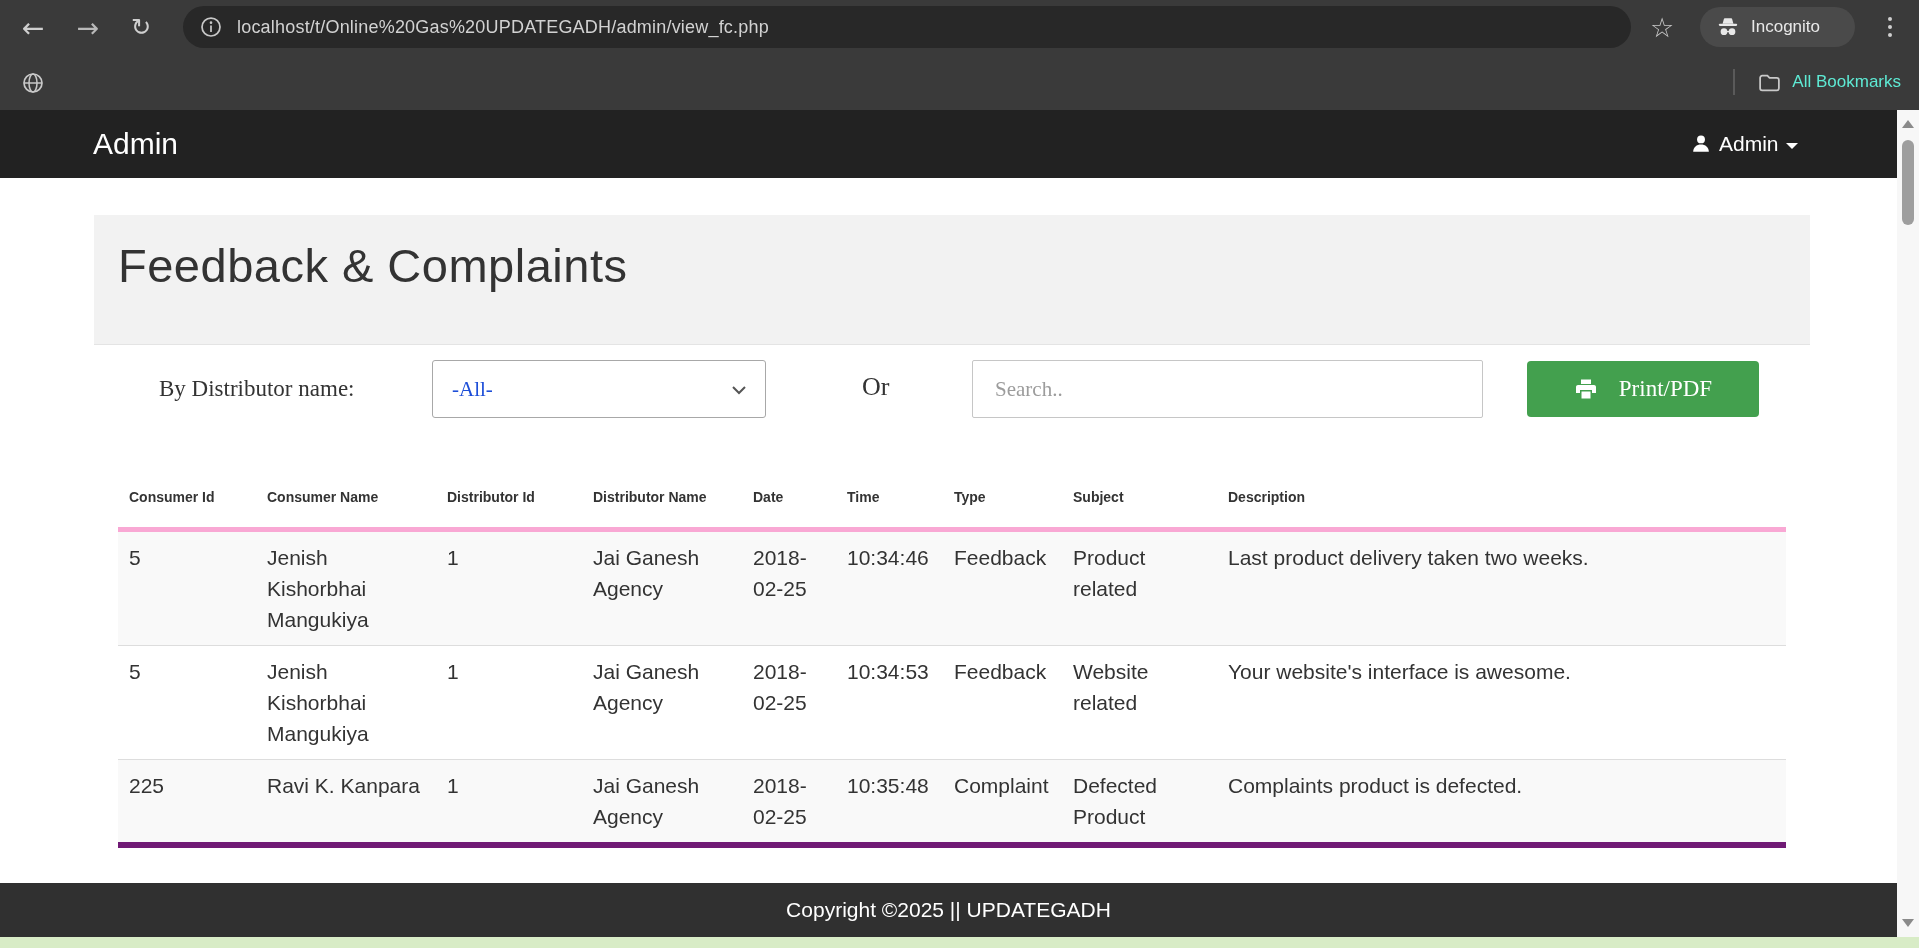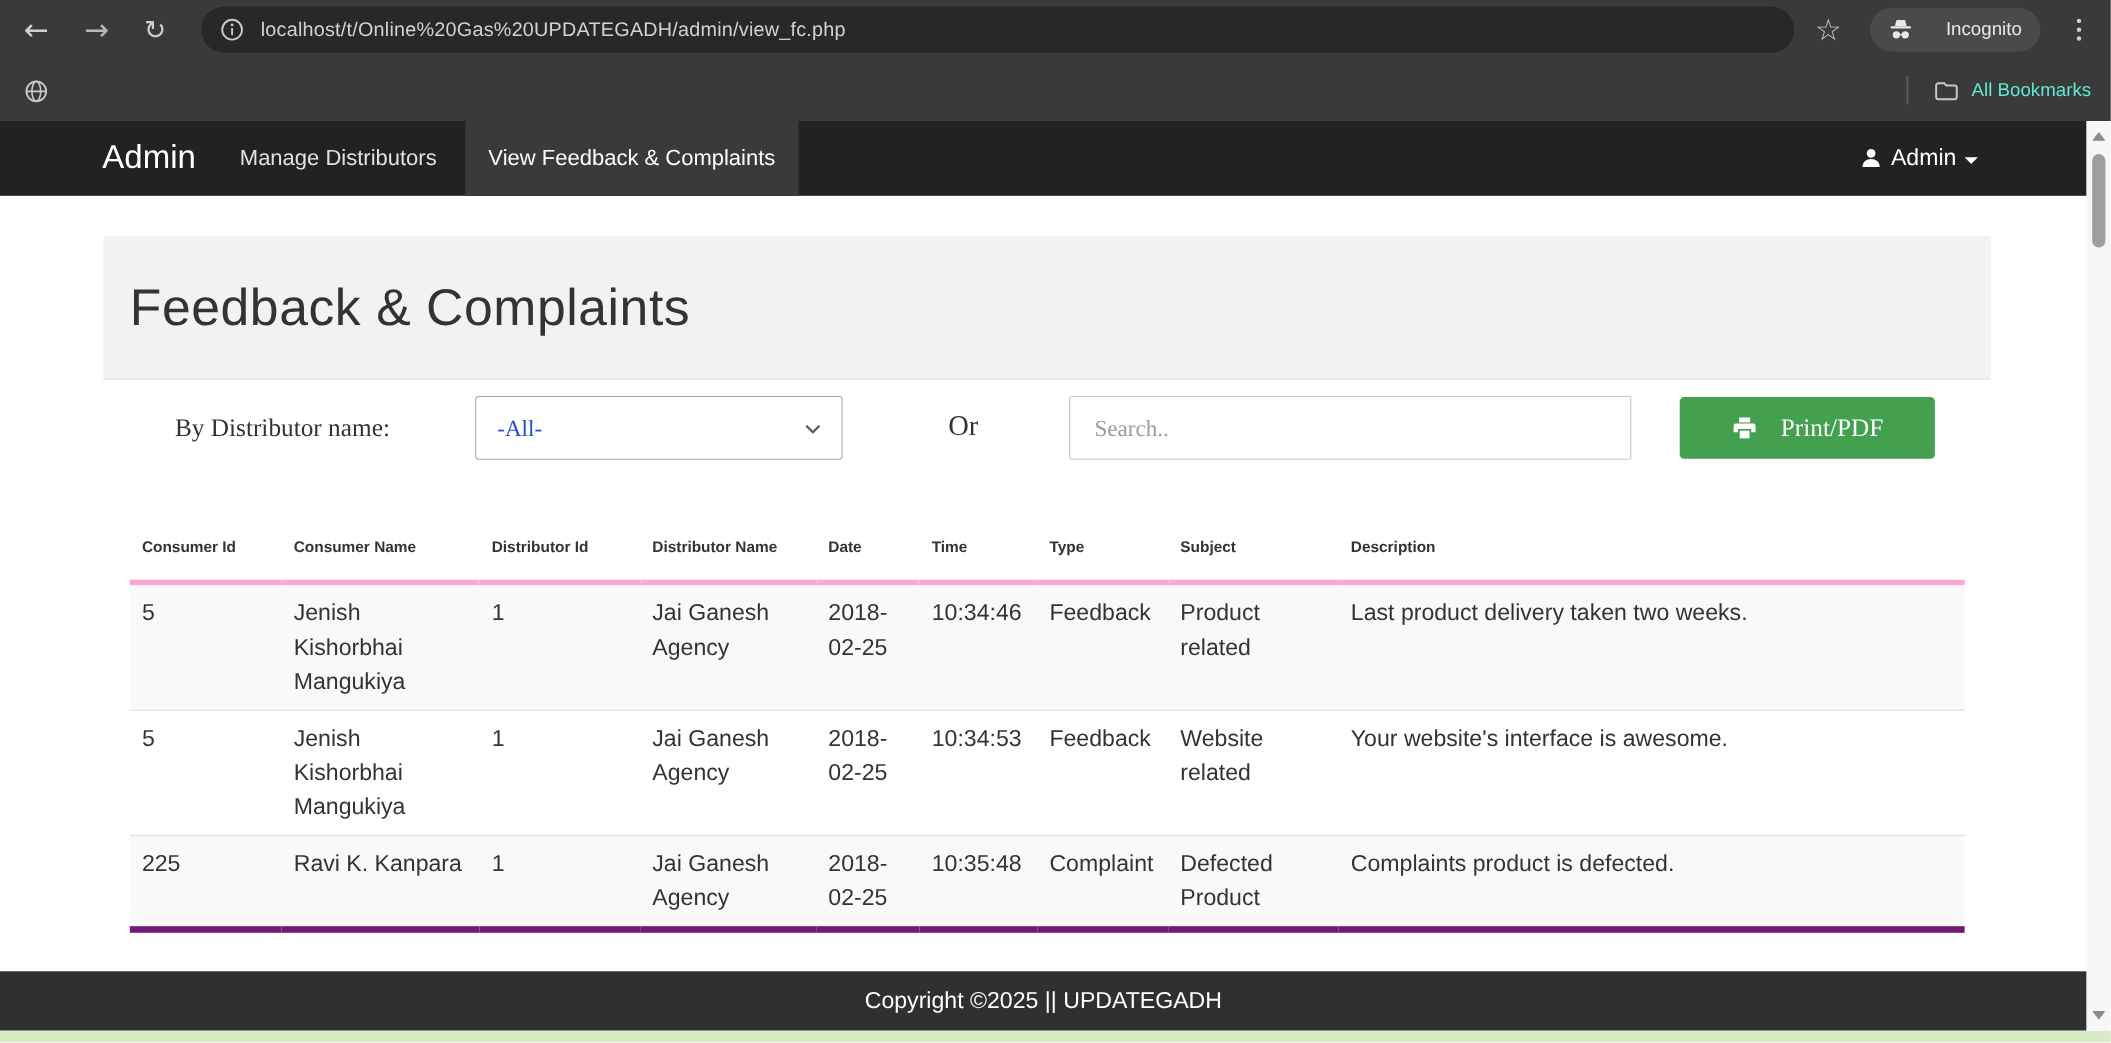--- a/index.html
+++ b/index.html
@@ -22,21 +22,21 @@
   .btn-reload{left:119px;font-size:24px;}
   .omnibox{position:absolute;left:183px;top:6px;width:1448px;height:42px;border-radius:21px;
     background:var(--c-omnibox_bg);display:flex;align-items:center;}
   .omnibox .info{margin-left:15px;display:flex;align-items:center;}
   .url-text{margin-left:13px;color:#d2d2d2;font-size:18px;letter-spacing:.2px;white-space:nowrap;}
   .star{position:absolute;left:1644px;top:0;width:36px;height:54px;display:flex;align-items:center;justify-content:center;
     color:#c8c8c8;font-size:27px;font-family:"DejaVu Sans",sans-serif;}
   .incog-chip{position:absolute;left:1700px;top:7px;height:40px;width:155px;border-radius:20px;background:#4a4a4a;
     display:flex;align-items:center;}
   .incog-chip svg{margin-left:15px;}
-  .incog-label{margin-left:28px;color:#e8e8e8;font-size:17px;}
+  .incog-label{margin-left:10px;color:#e8e8e8;font-size:17px;}
   .menu-dots{position:absolute;left:1872px;top:0;width:36px;height:54px;display:flex;flex-direction:column;
     align-items:center;justify-content:center;gap:4px;}
   .menu-dots i{width:4px;height:4px;border-radius:50%;background:#cfcfcf;}
   .bookmarks-bar{position:absolute;left:0;top:54px;width:1919px;height:56px;}
   .globe-bm{position:absolute;left:20px;top:16px;width:26px;height:26px;display:flex;align-items:center;justify-content:center;}
   .bm-right{position:absolute;right:18px;top:0;height:56px;display:flex;align-items:center;}
   .bm-divider{width:2px;height:26px;background:#5a5a5a;margin-right:22px;}
   .bm-folder{display:flex;align-items:center;margin-right:10px;}
   .bm-label{color:#5eead4;font-size:17px;white-space:nowrap;}
 
@@ -47,21 +47,21 @@
   .brand{position:absolute;left:93px;top:0;height:68px;line-height:68px;color:#fff;font-size:30px;cursor:pointer;}
   .nav-items{position:absolute;left:201px;top:0;height:68px;display:flex;}
   .nav-item{height:68px;line-height:68px;padding:0 17px;color:#e2e2e2;font-size:20px;cursor:pointer;white-space:nowrap;}
   .nav-item.active{background:var(--c-navbar_active_bg);color:#fff;margin-left:9px;padding:0 21px;}
   .user-menu{position:absolute;left:1690px;top:0;height:68px;display:flex;align-items:center;gap:7px;cursor:pointer;}
   .user-menu .label{color:#fff;font-size:21px;}
   .caret{width:0;height:0;border-left:6px solid transparent;border-right:6px solid transparent;border-top:6px solid #fff;margin-top:3px;}
 
   .jumbotron{position:absolute;left:94px;top:105px;width:1716px;height:130px;background:var(--c-jumbotron_bg);
     border-bottom:1px solid #e4e4e4;}
-  .jumbotron h1{position:absolute;left:24px;top:36px;font-size:47px;font-weight:400;color:#333;letter-spacing:.5px;}
+  .jumbotron h1{position:absolute;left:24px;top:23px;font-size:47px;font-weight:400;color:#333;letter-spacing:.5px;}
 
   .filter-row{position:absolute;left:0;top:250px;width:1897px;height:58px;font-family:Liberation Serif, serif;}
   .filter-label{position:absolute;left:159px;top:0;height:58px;line-height:58px;font-size:23px;color:#333;}
   .dist-select{position:absolute;left:432px;top:0;width:334px;height:58px;background:#fff;border:1px solid #a8a8a8;
     border-radius:3px;display:flex;align-items:center;cursor:pointer;}
   .dist-select .val{margin-left:19px;font-size:21px;color:#1d4ed8;}
   .dist-select svg{position:absolute;right:18px;top:24px;}
   .or-label{position:absolute;left:862px;top:0;height:58px;line-height:54px;font-size:26px;color:#333;}
   .search-input{position:absolute;left:972px;top:0;width:511px;height:58px;border:1px solid #c6c6c6;border-radius:2px;
     padding-left:22px;font-size:21px;color:#333;outline:none;font-family:inherit;}
@@ -145,24 +145,20 @@
         </span>
         <span class="bm-label">All Bookmarks</span>
       </div>
     </div>
   </div>
 
   <div class="viewport">
 
     <div class="navbar">
       <span class="brand">Admin</span>
-      <div class="nav-items">
-        <span class="nav-item">Manage Distributors</span>
-        <span class="nav-item active">View Feedback &amp; Complaints</span>
-      </div>
       <div class="user-menu">
         <svg width="22" height="22" viewBox="0 0 24 24">
           <circle cx="12" cy="7" r="4.3" fill="#fff"></circle>
           <path d="M3.5 20.5 C3.5 15.5 7.3 12.6 12 12.6 S20.5 15.5 20.5 20.5 Z" fill="#fff"></path>
         </svg>
         <span class="label">Admin</span>
         <span class="caret"></span>
       </div>
     </div>
 

